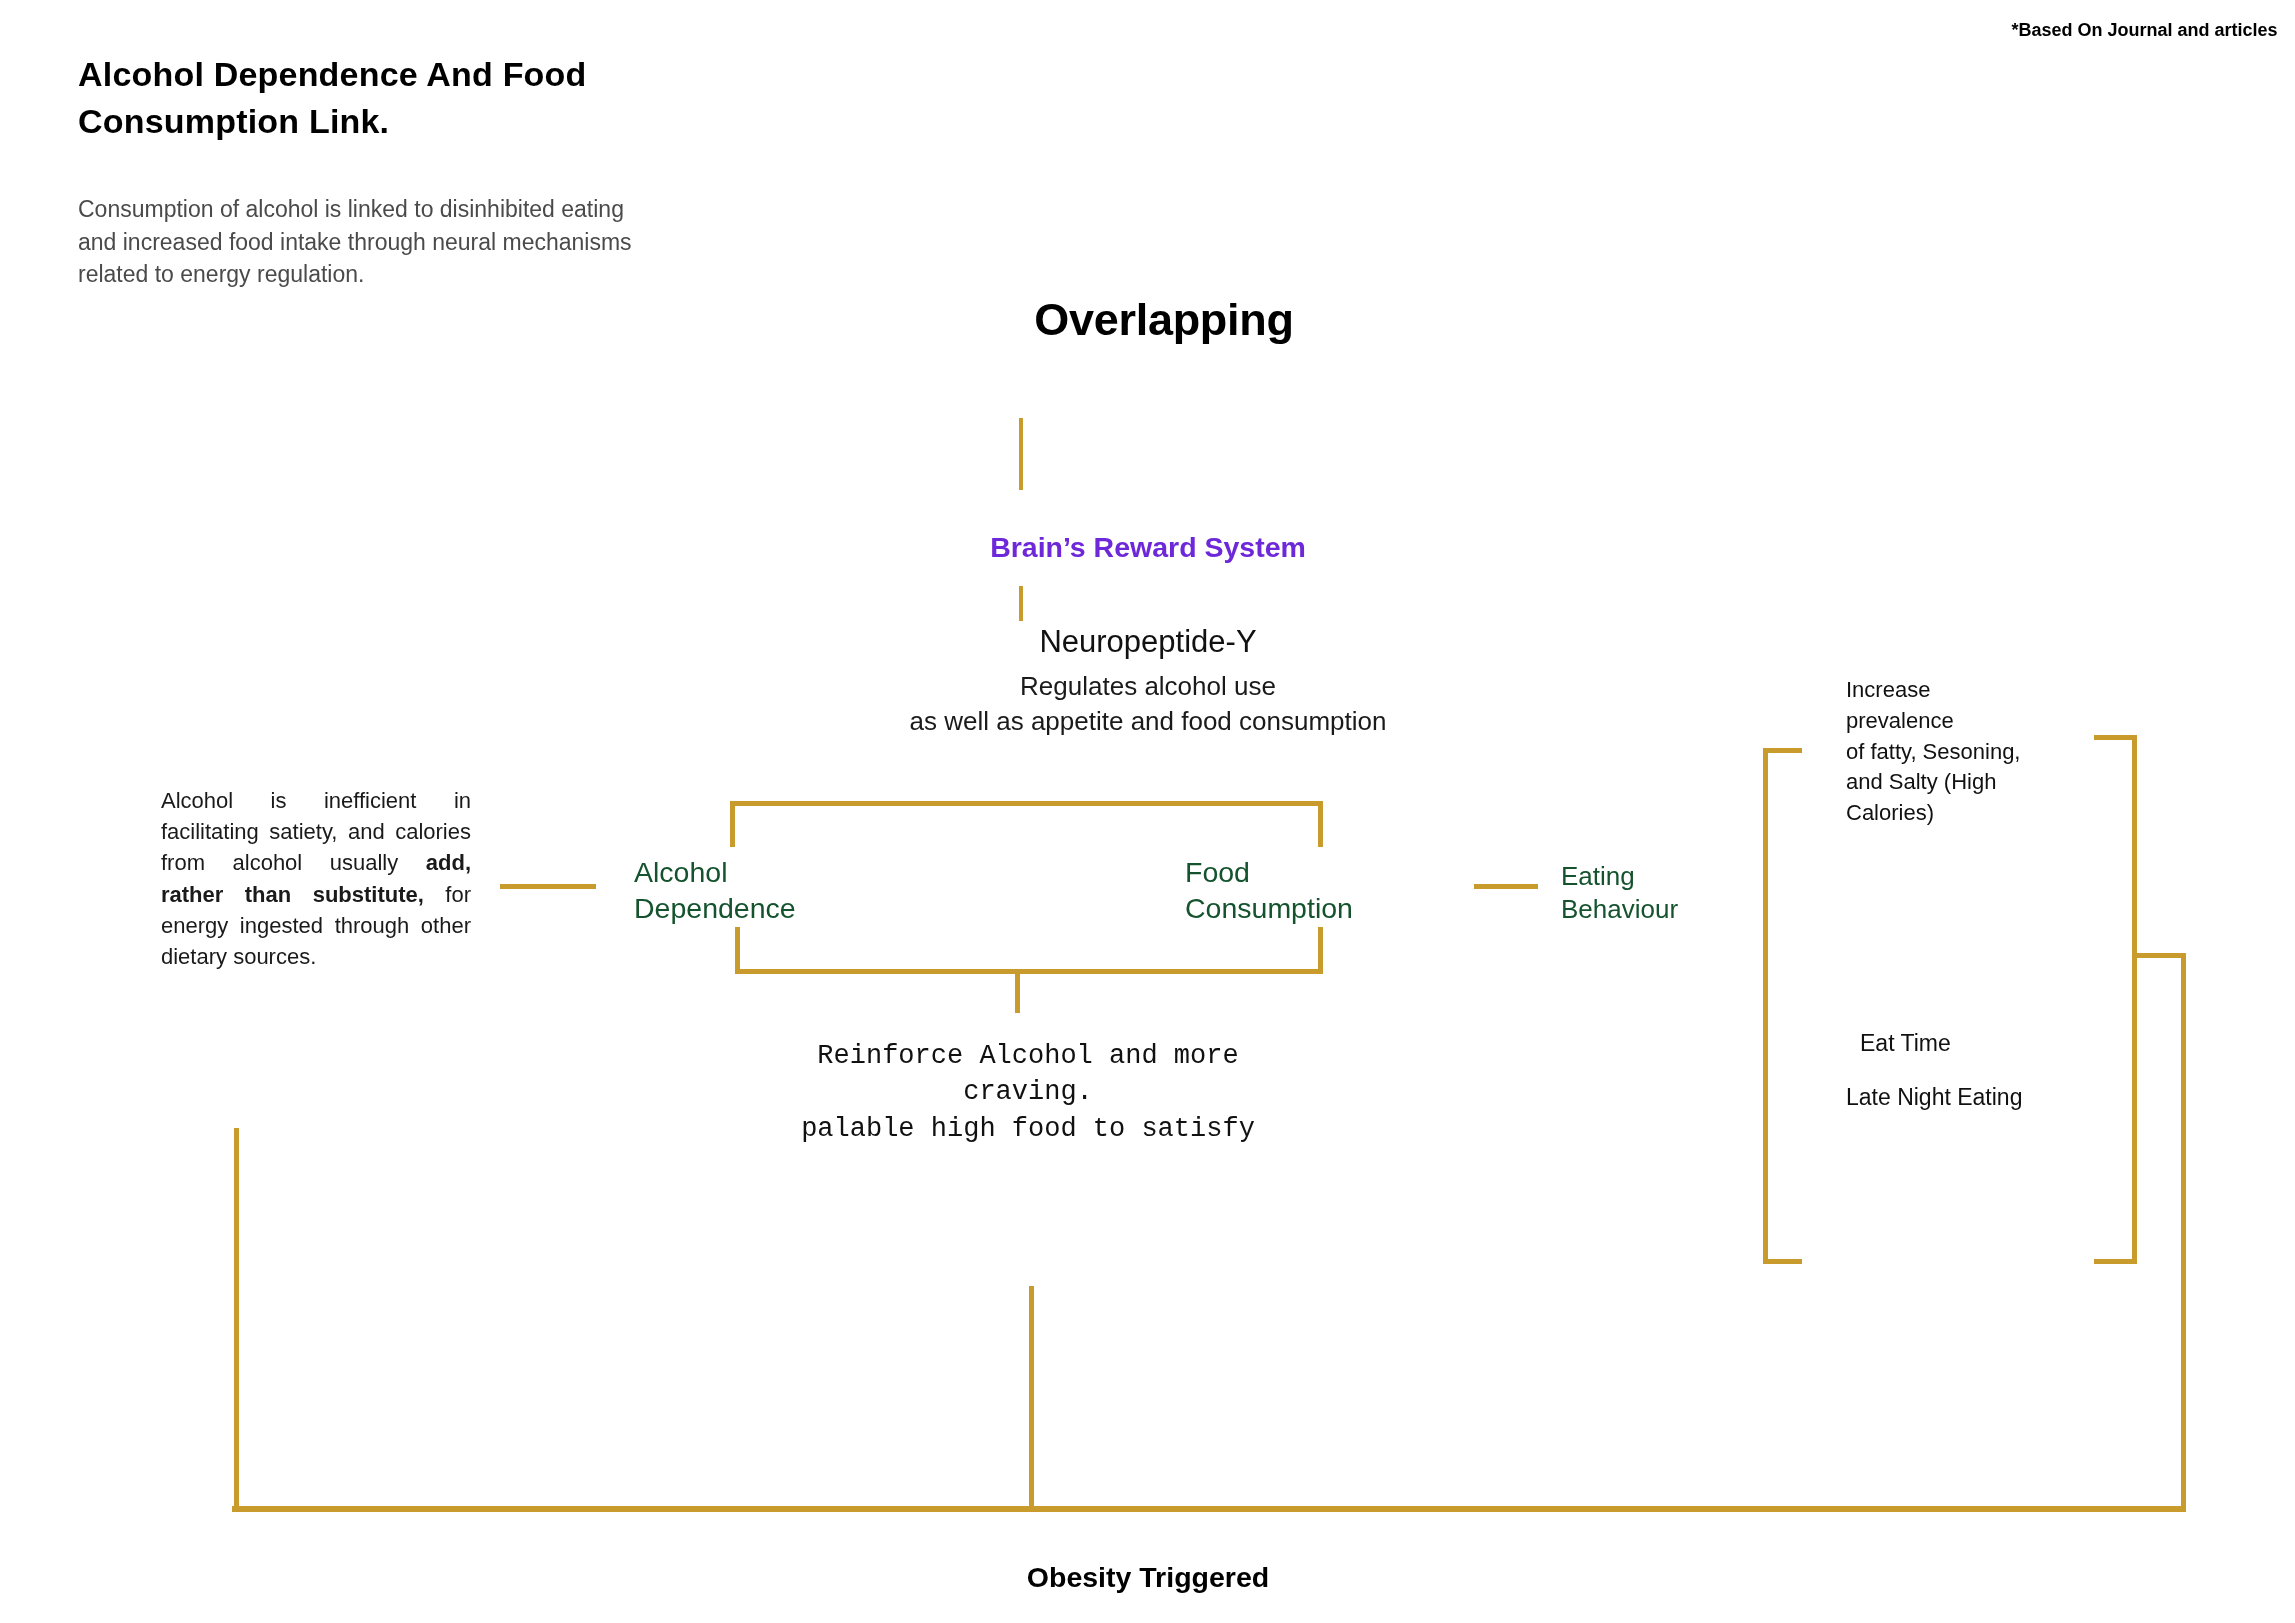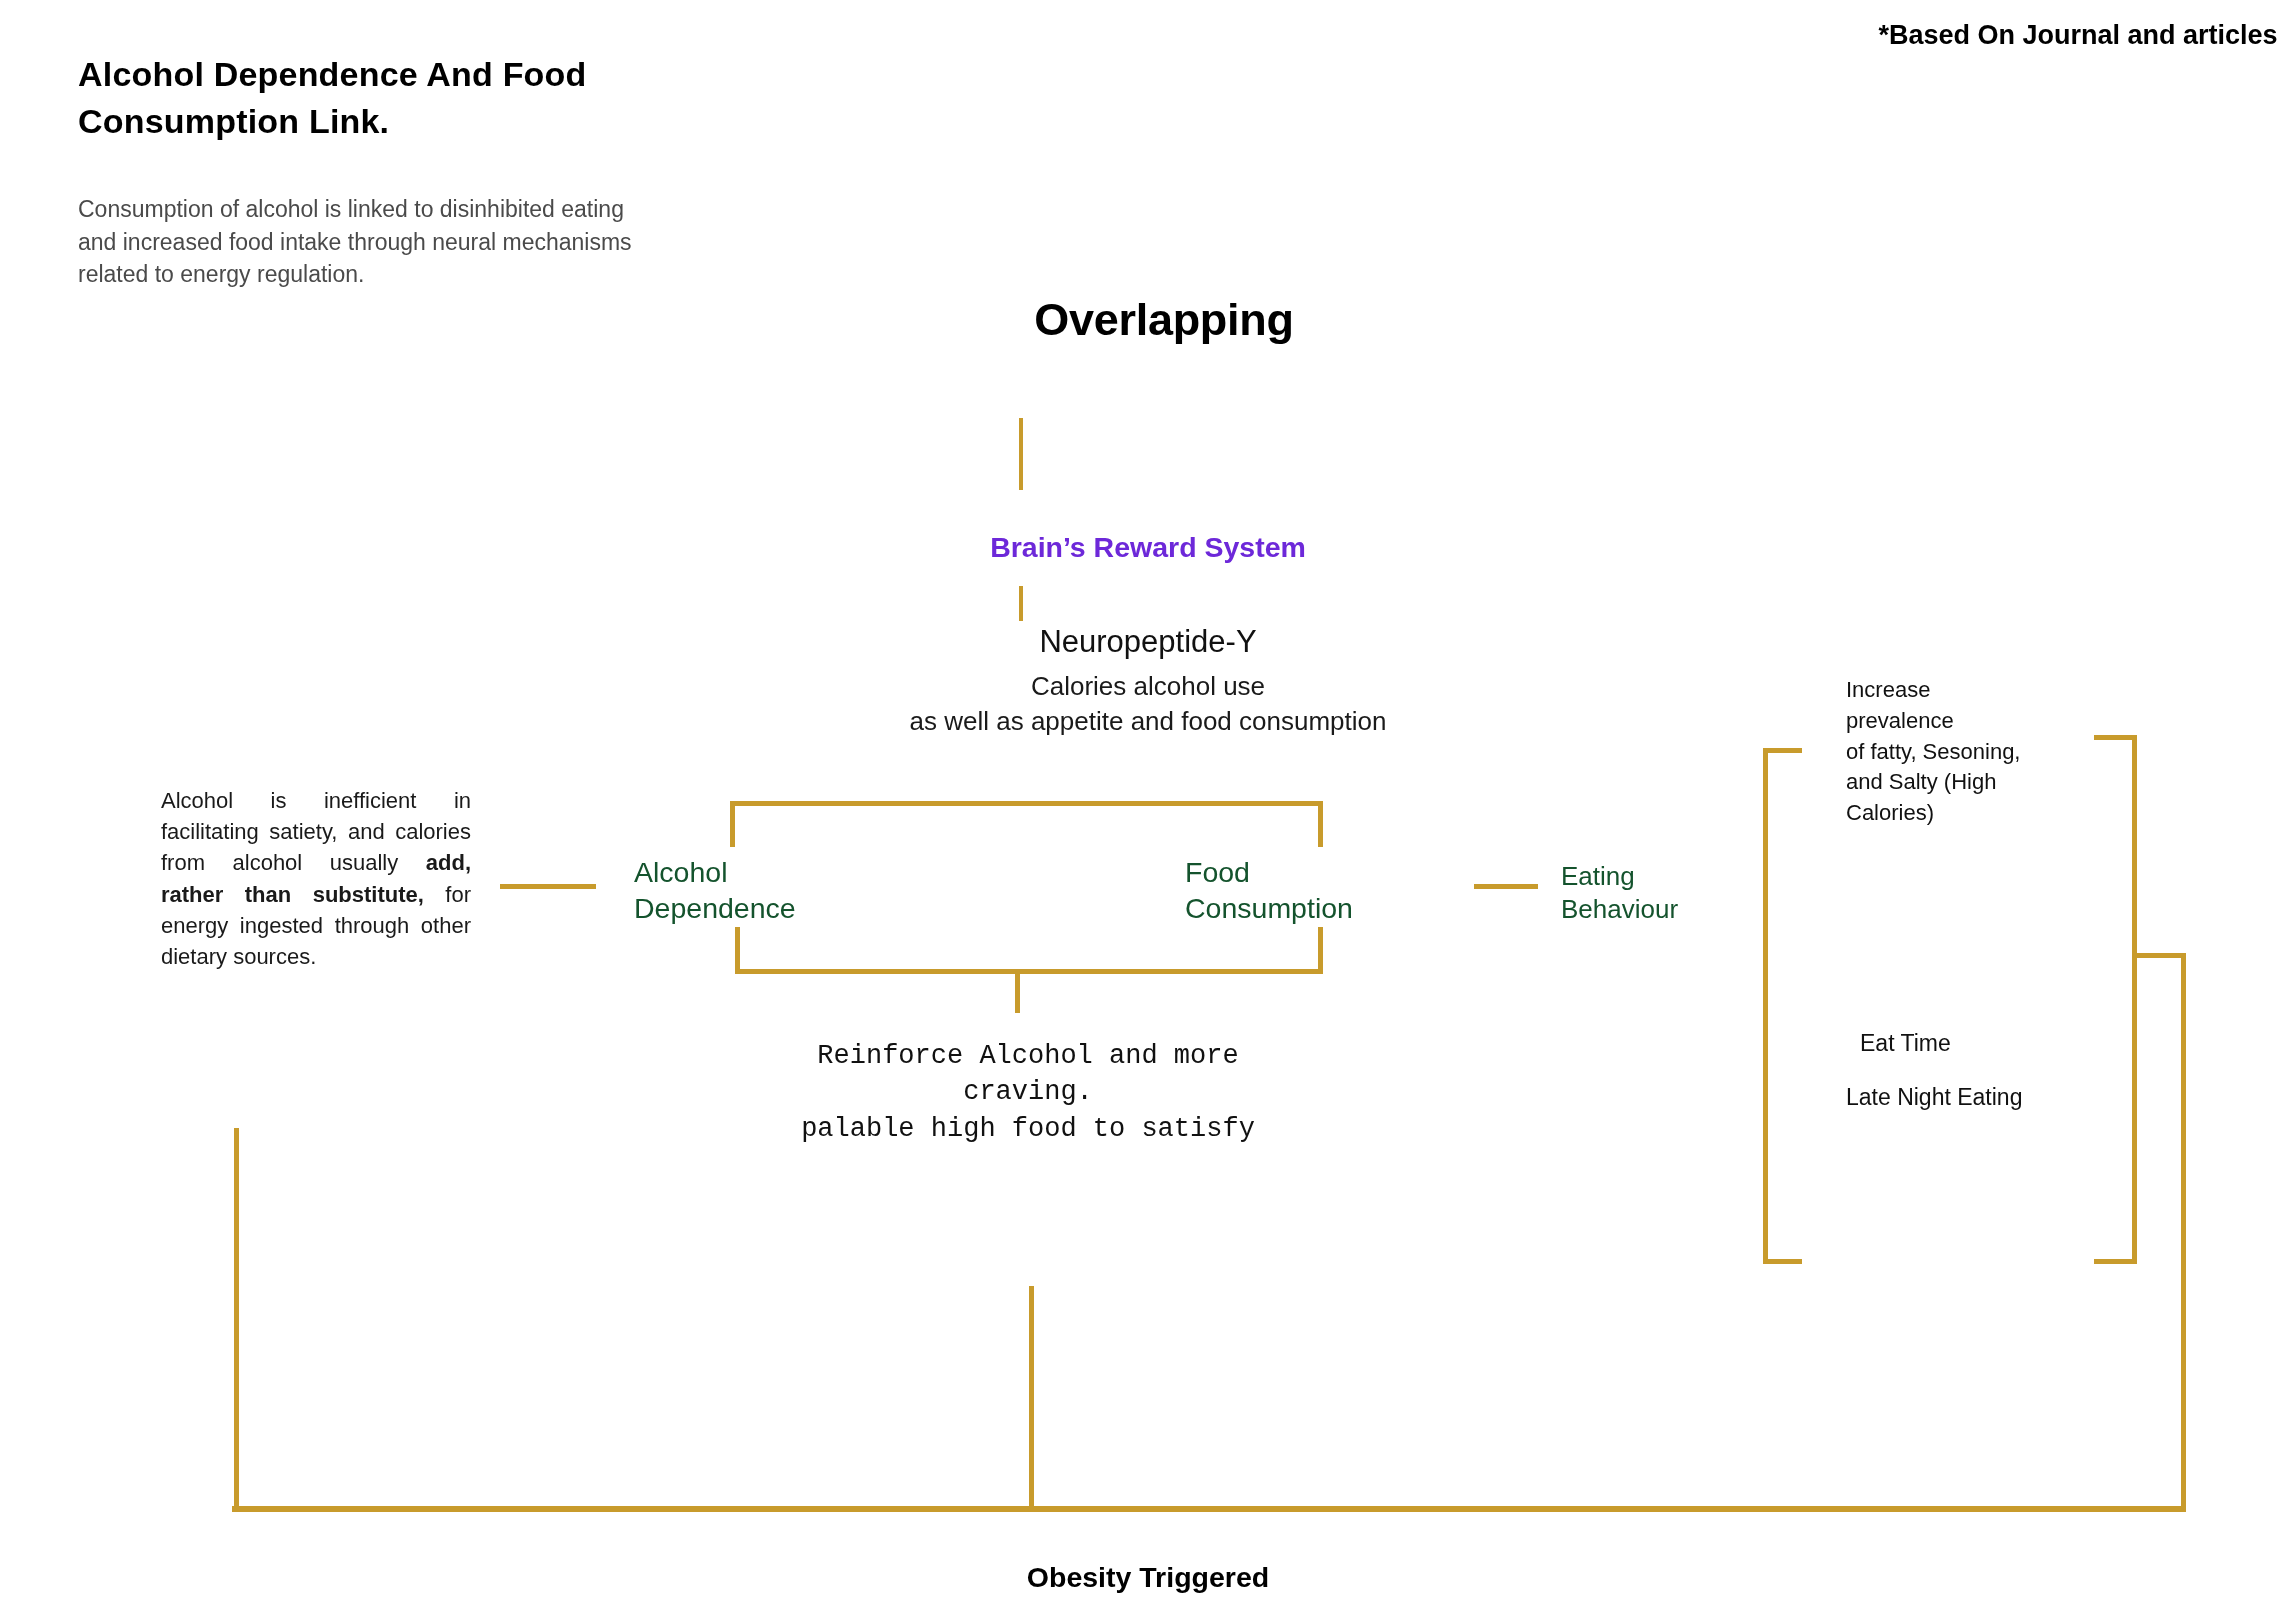--- a/index.html
+++ b/index.html
@@ -37,21 +37,21 @@
     top: 193px;
     width: 560px;
     font-size: 23px;
     line-height: 1.42;
     color: #4a4a4a;
     font-weight: 400;
   }
   #source-note {
     right: 18.4px;
     top: 20px;
-    font-size: 27px;
+    font-size: 18px;
     font-weight: bold;
     color: #000000;
     text-align: right;
   }
 
   
   #main-title {
     left: 0;
     right: 0;
     top: 292px;
@@ -200,21 +200,21 @@
   </div>
 
   <div class="abs vline-thin" style="left:1019px; top:418px; height:72px;"></div>
 
   <div id="reward-system" class="abs">Brain’s Reward System</div>
 
   <div class="abs vline-thin" style="left:1019px; top:586px; height:35px;"></div>
 
   <div id="npy-name" class="abs">Neuropeptide-Y</div>
   <div id="npy-desc" class="abs">
-    <span class="ln">Calories alcohol use</span>
+    <span class="ln">Regulates alcohol use</span>
     <span class="ln">as well as appetite and food consumption</span>
   </div>
 
   <div class="abs hline" style="left:730px; top:801px; width:592px;"></div>
   <div class="abs vline" style="left:730px; top:801px; height:46px;"></div>
   <div class="abs vline" style="left:1318px; top:801px; height:46px;"></div>
 
   <div class="abs hline" style="left:735px; top:969px; width:588px;"></div>
   <div class="abs vline" style="left:735px; top:927px; height:46px;"></div>
   <div class="abs vline" style="left:1318px; top:927px; height:46px;"></div>

